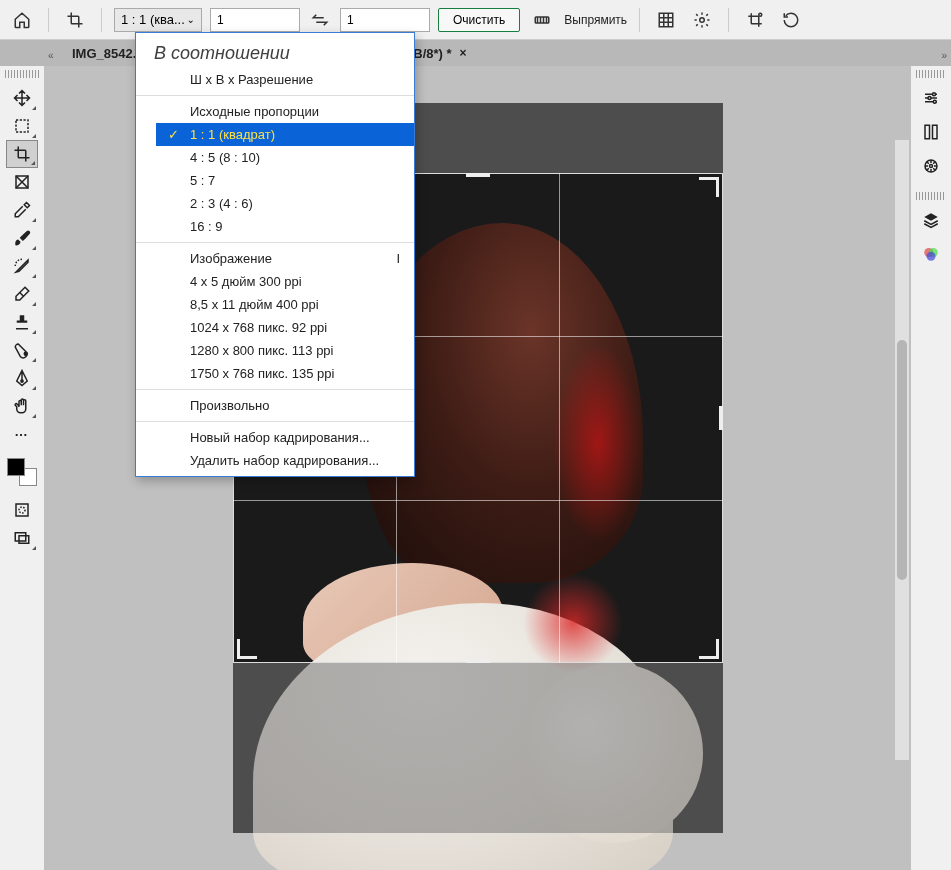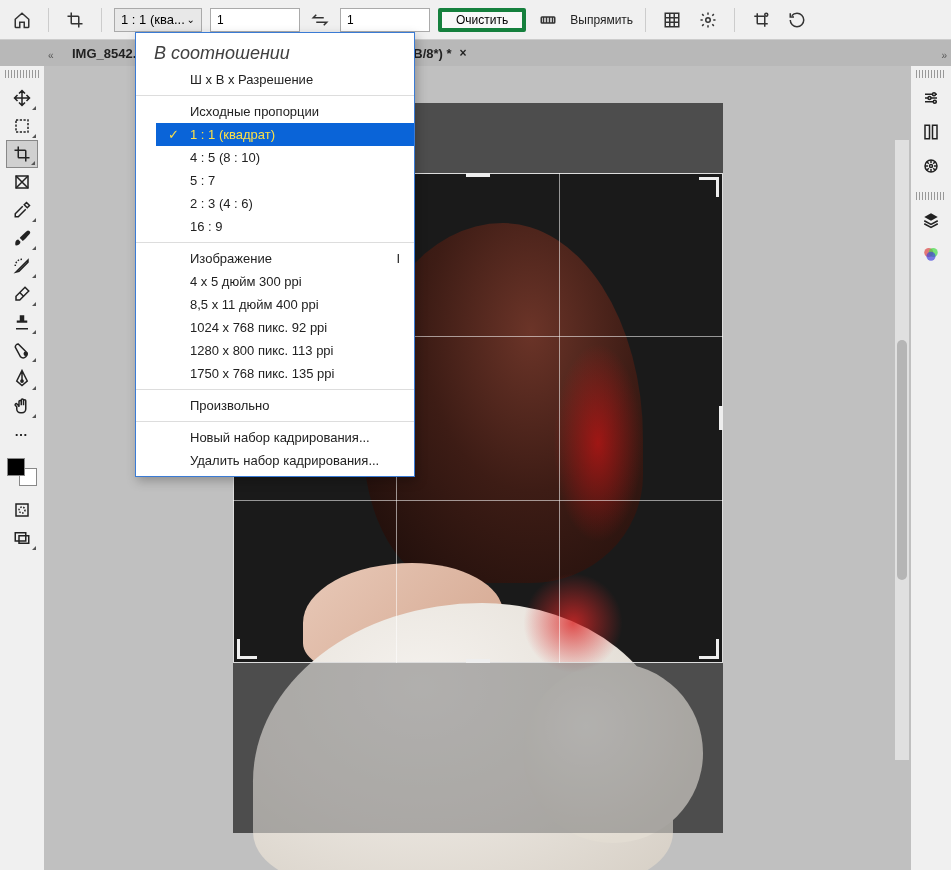--- a/index.html
+++ b/index.html
@@ -7,21 +7,21 @@
 .app { width: 951px; height: 870px; position: relative; background: #f0f0f0; }
 
 
 .toolbar { height: 40px; background: #f0f0f0; border-bottom: 1px solid #ccc; display: flex; align-items: center; padding: 0 8px; gap: 8px; }
 .toolbar .ico-btn { width: 28px; height: 28px; display: flex; align-items: center; justify-content: center; cursor: pointer; color: #333; }
 .toolbar .sep { width: 1px; height: 24px; background: #ccc; margin: 0 4px; }
 .ratio-select { width: 88px; height: 24px; background: #e8e8e8; border: 1px solid #aaa; display: flex; align-items: center; padding: 0 6px; font-size: 12px; cursor: pointer; position: relative; }
 .ratio-select .caret { margin-left: auto; font-size: 10px; }
 .dim-input { width: 90px; height: 24px; background: #fff; border: 1px solid #aaa; padding: 0 6px; font-size: 12px; }
 .swap-ico { width: 24px; height: 24px; display: flex; align-items: center; justify-content: center; cursor: pointer; }
-.btn { height: 24px; padding: 0 14px; background: #f8f8f8; border: 4px solid #15803d; border-radius: 2px; cursor: pointer; font-size: 12px; }
+.btn { height: 24px; padding: 0 14px; background: #f8f8f8; border: 1px solid #15803d; border-radius: 2px; cursor: pointer; font-size: 12px; }
 .lbl { font-size: 12px; color: #222; }
 
 
 .tabbar { height: 26px; background: #b8b8b8; display: flex; align-items: center; padding-left: 60px; }
 .doc-tab { height: 26px; display: flex; align-items: center; padding: 0 12px; font-size: 12px; font-weight: bold; color: #222; background: #b8b8b8; }
 .doc-tab .close { margin-left: 8px; font-size: 12px; cursor: pointer; }
 
 
 .left-tools { position: absolute; left: 0; top: 66px; width: 44px; background: #f0f0f0; display: flex; flex-direction: column; align-items: center; padding-top: 4px; }
 .left-tools .handle { width: 34px; height: 8px; background: repeating-linear-gradient(90deg,#999 0 1px,transparent 1px 3px); margin-bottom: 6px; }

